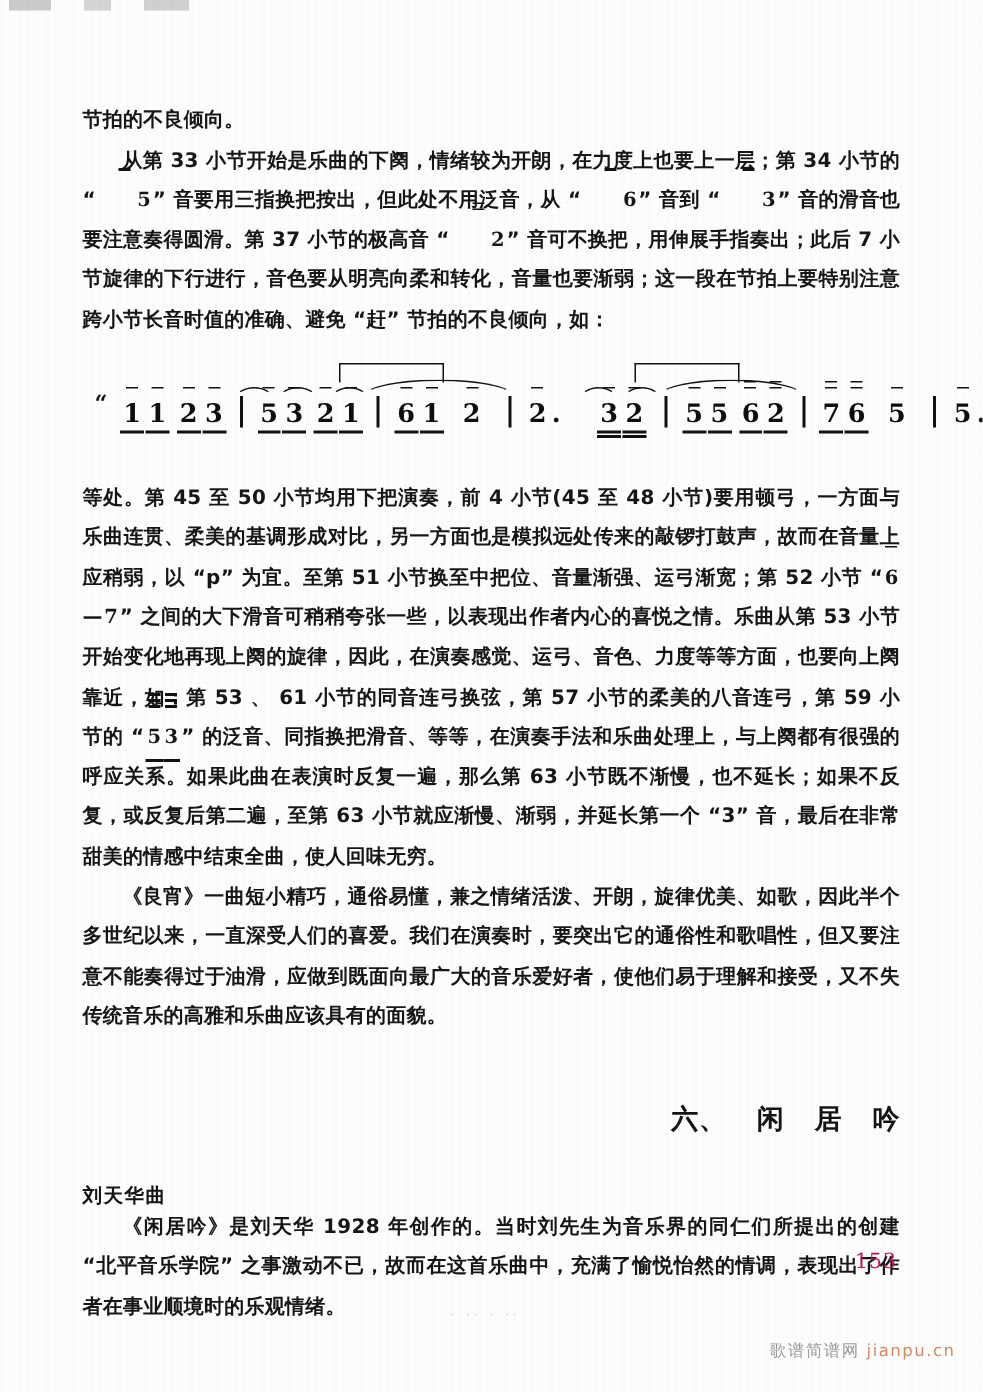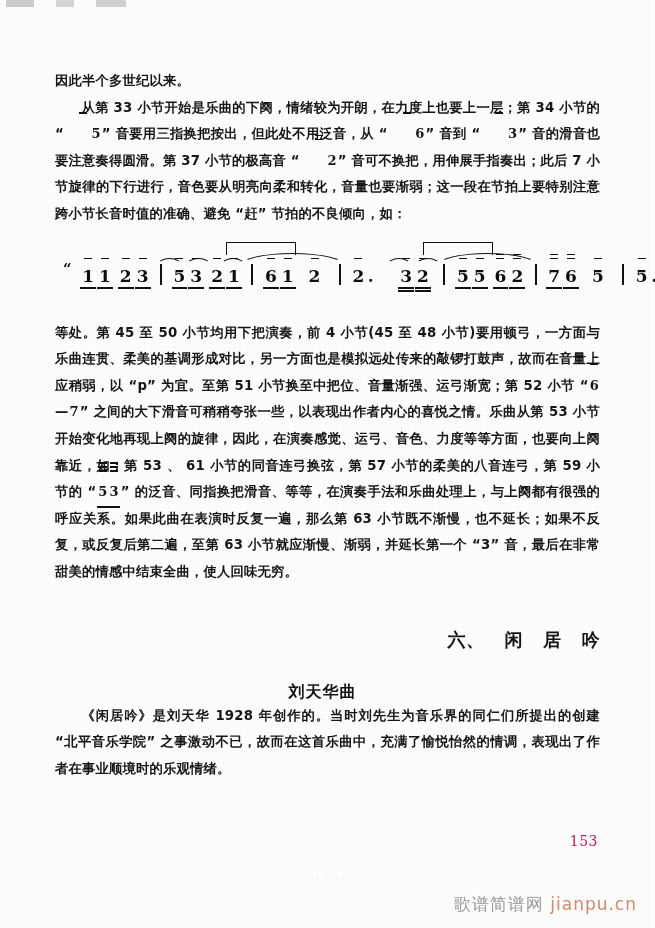--- a/index.html
+++ b/index.html
@@ -208,43 +208,43 @@
     font-size: 18px;
     font-weight: 700;
     text-align: right;
     letter-spacing: 0.5px;
     font-family: "DejaVu Sans", "Liberation Sans", sans-serif;
   }
   h2.section .sp { display: inline-block; width: 20px; }
 
   .composer {
     margin: 30px 0 0 0;
-    text-align: center;
-    font-size: 16px;
+    text-align: left;
+    font-size: 13px;
     font-weight: 700;
     padding-right: 10px;
     letter-spacing: 1px;
   }
 
   .afterhead { margin-top: 12px; }
 
   .pagenum {
     position: absolute;
     right: 57px;
     top: 833px;
     font-size: 14px;
     font-family: "DejaVu Serif", "Liberation Serif", serif;
     color: #be185d;
     letter-spacing: 0.5px;
   }
   .watermark {
     position: absolute;
     right: 18px;
     top: 893px;
-    font-size: 17px;
+    font-size: 11px;
     letter-spacing: 1px;
     white-space: nowrap;
   }
   .watermark .cn { color: #9a9a9a; font-weight: 400; }
   .watermark .en { color: #d08a6a; font-weight: 400; font-family: "DejaVu Sans", "Liberation Sans", sans-serif; }
   .faintdots {
     position: absolute;
     left: 300px;
     top: 872px;
     font-size: 10px;
@@ -254,21 +254,21 @@
 </style>
 </head>
 <body>
 
 <div class="page">
   <div class="topedge"></div>
   <div class="grain"></div>
 
   <div class="content">
 
-    <p class="body"><span>因此半个多世纪以来。</span></p>
+    <p class="body"><span>节拍的不良倾向。</span></p>
 
     <p class="body indent"><span>从第 33 小节开始是乐曲的下阕，情绪较为开朗，在力度上也要上一层；第 34 小节的 “</span><span class="inline-note"><span class="dash"></span><span>5</span></span><span>” 音要用三指换把按出，但此处不用泛音，从 “</span><span class="inline-note"><span class="dash"></span><span>6</span></span><span>” 音到 “</span><span class="inline-note"><span class="dash"></span><span>3</span></span><span>” 音的滑音也要注意奏得圆滑。第 37 小节的极高音 “</span><span class="inline-note"><span class="dash"></span><span class="dash2"></span><span>2</span></span><span>” 音可不换把，用伸展手指奏出；此后 7 小节旋律的下行进行，音色要从明亮向柔和转化，音量也要渐弱；这一段在节拍上要特别注意跨小节长音时值的准确、避免 “赶” 节拍的不良倾向，如：</span></p>
 
     <div class="staff">
 
       <div class="tiebracket" style="left:171px; top:0px; width:68px;"></div>
 
       <div class="tiebracket" style="left:368px; top:0px; width:68px;"></div>
 
       <div class="slur" style="left:102px; top:16px; width:23px;"></div>
@@ -357,20 +357,21 @@
         <span class="grp">
           <span class="note"><span class="dash"></span><span>5</span></span>
           <span class="augdot">.</span>
         </span>
 
       </div>
     </div>
 
     <p class="body"><span>等处。第 45 至 50 小节均用下把演奏，前 4 小节(45 至 48 小节)要用顿弓，一方面与乐曲连贯、柔美的基调形成对比，另一方面也是模拟远处传来的敲锣打鼓声，故而在音量上应稍弱，以 “p” 为宜。至第 51 小节换至中把位、音量渐强、运弓渐宽；第 52 小节 “</span><span class="inline-note"><span class="dash"></span><span>6</span></span><span>—</span><span class="inline-note"><span>7</span></span><span>” 之间的大下滑音可稍稍夸张一些，以表现出作者内心的喜悦之情。乐曲从第 53 小节开始变化地再现上阕的旋律，因此，在演奏感觉、运弓、音色、力度等等方面，也要向上阕靠近，如：第 53 、 61 小节的同音连弓换弦，第 57 小节的柔美的八音连弓，第 59 小节的 “</span><span class="inline-pair"><span class="inline-note"><span class="dash"></span><span class="dash2"></span><span class="dash3"></span><span>5</span><span class="ul"></span></span><span class="inline-note"><span class="dash"></span><span class="dash2"></span><span class="dash3"></span><span>3</span><span class="ul"></span></span></span><span>” 的泛音、同指换把滑音、等等，在演奏手法和乐曲处理上，与上阕都有很强的呼应关系。如果此曲在表演时反复一遍，那么第 63 小节既不渐慢，也不延长；如果不反复，或反复后第二遍，至第 63 小节就应渐慢、渐弱，并延长第一个 “3” 音，最后在非常甜美的情感中结束全曲，使人回味无穷。</span></p>
 
+    <p class="body indent"><span>《良宵》一曲短小精巧，通俗易懂，兼之情绪活泼、开朗，旋律优美、如歌，因此半个多世纪以来，一直深受人们的喜爱。我们在演奏时，要突出它的通俗性和歌唱性，但又要注意不能奏得过于油滑，应做到既面向最广大的音乐爱好者，使他们易于理解和接受，又不失传统音乐的高雅和乐曲应该具有的面貌。</span></p>
 
     <h2 class="section"><span>六、</span><span class="sp"></span><span>闲</span><span class="sp"></span><span>居</span><span class="sp"></span><span>吟</span></h2>
 
     <p class="composer">刘天华曲</p>
 
     <p class="body indent afterhead"><span>《闲居吟》是刘天华 1928 年创作的。当时刘先生为音乐界的同仁们所提出的创建 “北平音乐学院” 之事激动不已，故而在这首乐曲中，充满了愉悦怡然的情调，表现出了作者在事业顺境时的乐观情绪。</span></p>
 
   </div>
 
   <div class="faintdots">· ·· · ··</div>

